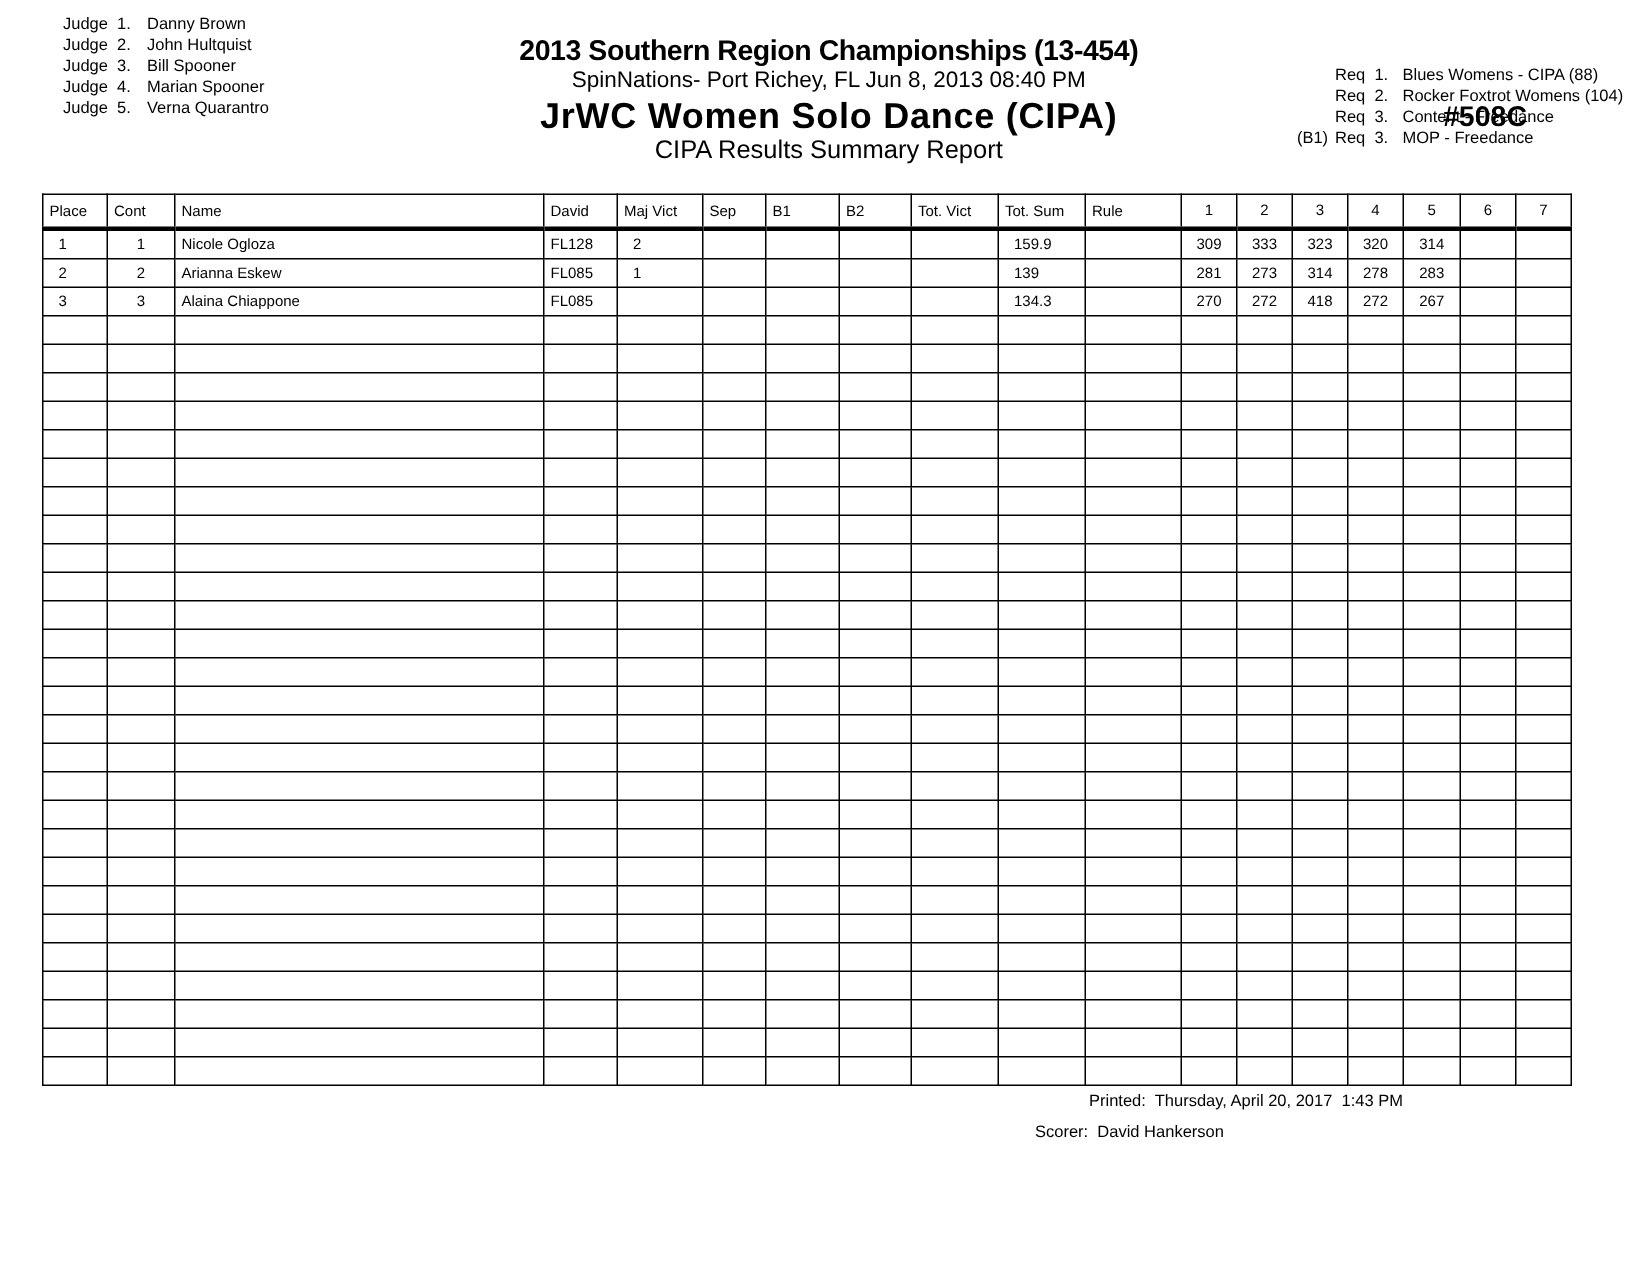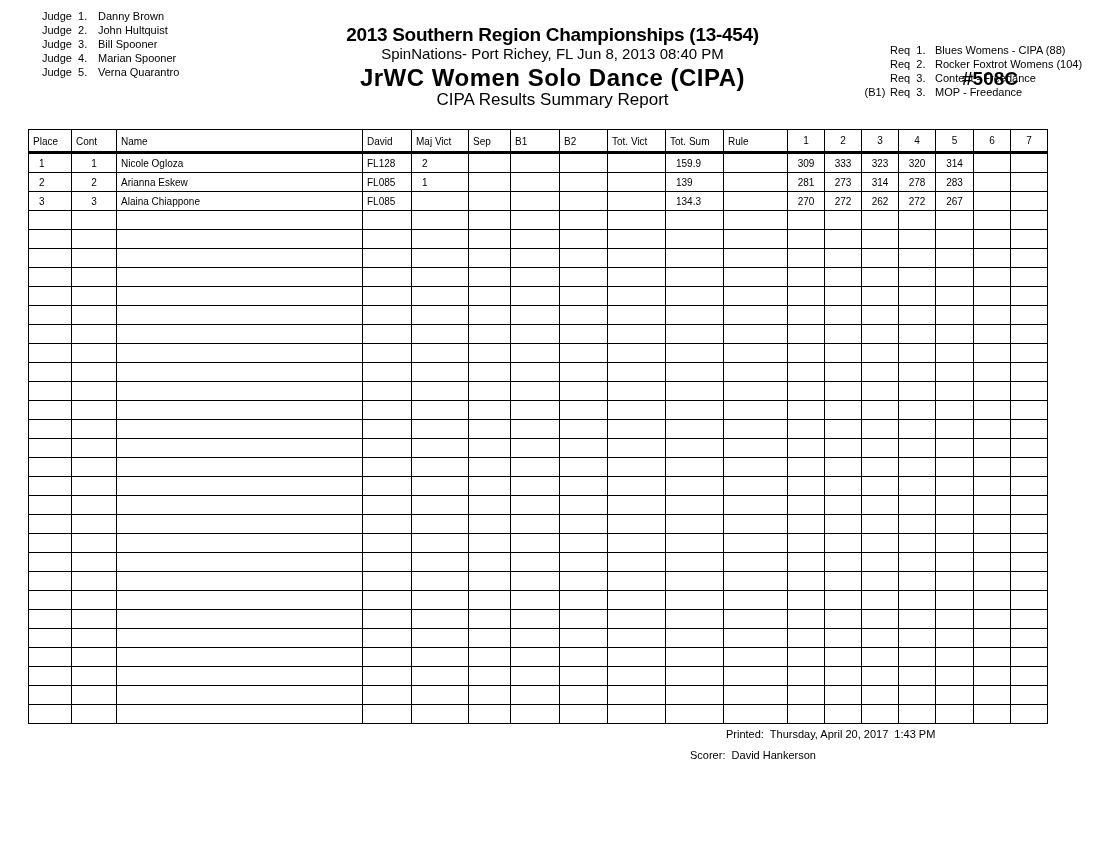--- a/index.html
+++ b/index.html
@@ -143,21 +143,21 @@
       <td>FL085</td>
       <td class="ind"></td>
       <td></td>
       <td></td>
       <td></td>
       <td></td>
       <td class="ind">134.3</td>
       <td></td>
       <td class="sc">270</td>
       <td class="sc">272</td>
-      <td class="sc">262</td>
+      <td class="sc">418</td>
       <td class="sc">272</td>
       <td class="sc">267</td>
       <td class="sc"></td>
       <td class="sc"></td>
     </tr>
   <tr>
         <td></td>
         <td></td>
         <td></td>
         <td></td>

